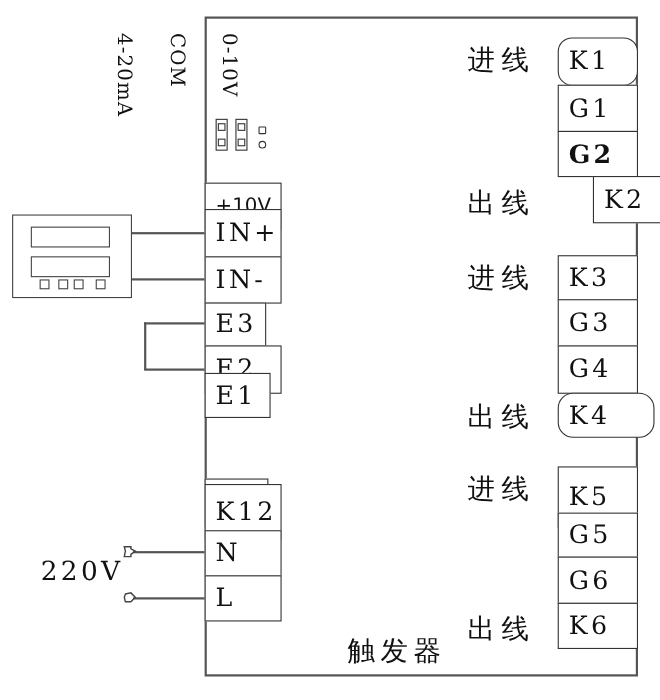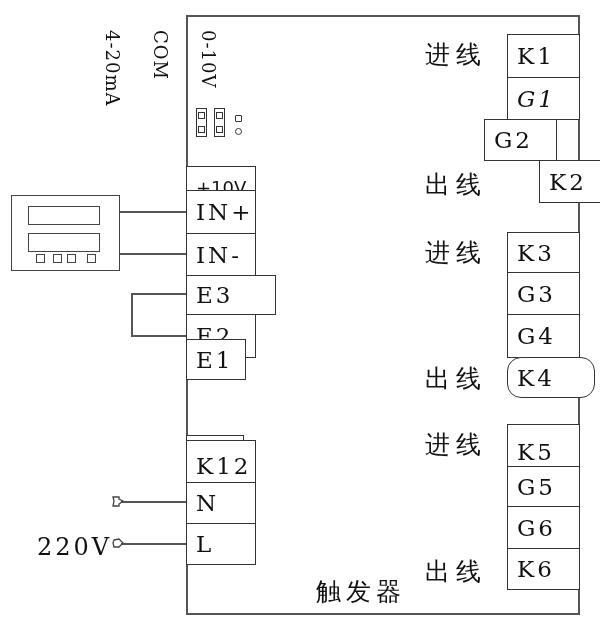--- a/index.html
+++ b/index.html
@@ -11,21 +11,21 @@
   .cell { position: absolute; box-sizing: border-box; border: 1.5px solid #333;
           font-size: 23px; letter-spacing: 3px; padding-left: 9px; display: flex; align-items: center;
           background: #fff; }
   .cell.small { font-size: 18px; letter-spacing: 0; font-family: "DejaVu Sans", "Liberation Sans", sans-serif; }
   .cn { position: absolute; font-family: "DejaVu Sans", "Liberation Sans", sans-serif; font-size: 25px; letter-spacing: 6px; color: #111; }
   .rot { position: absolute; left: 248px; top: 30px; transform-origin: 0 0; transform: rotate(90deg);
          font-size: 18px; line-height: 16px; letter-spacing: 1px; white-space: pre; }
   .meter { left: 11px; top: 195px; width: 109px; height: 76px; border: 1.5px solid #444; background:#fff; }
   .disp { position: absolute; left: 16px; width: 70px; height: 17px; border: 1.5px solid #444; }
   .btn { position: absolute; top: 58px; width: 7px; height: 7px; border: 1.5px solid #444; }
-  .label220 { left: 37px; top: 505px; font-size: 24px; letter-spacing: 3px; margin-top: 28px; }
+  .label220 { left: 37px; top: 505px; font-size: 24px; letter-spacing: 3px; }
   .jpin { position: absolute; width: 8px; height: 8px; border: 1px solid #333; }
 </style>
 </head>
 <body>
 
 <div class="abs main-box"></div>
 
 <div class="rot">
   <div>0-10V</div>
   <div>COM</div>
@@ -40,35 +40,35 @@
   <div class="jpin" style="left:216px;top:112px;width:5px;height:5px;"></div>
   <div class="jpin" style="left:216px;top:126px;width:5px;height:5px;"></div>
   <div class="jpin" style="left:235px;top:115px;width:5px;height:5px;border-radius:1px;"></div>
   <div class="jpin" style="left:235px;top:128px;width:5px;height:5px;border-radius:50%;"></div>
 </div>
 
 <div>
   <div class="cell small" style="left:186px;top:148px;width:70px;height:43px;margin-top:18px;">+10V</div>
   <div class="cell" style="left:186px;top:190px;width:70px;height:44px;">IN+</div>
   <div class="cell" style="left:186px;top:233px;width:70px;height:43px;">IN-</div>
-  <div class="cell" style="left:186px;top:275px;width:90px;height:40px;">E3</div>
+  <div class="cell" style="left:186px;top:275px;width:56px;height:40px;">E3</div>
   <div class="cell" style="left:186px;top:314px;width:70px;height:44px;">E2</div>
   <div class="cell" style="left:186px;top:339px;width:60px;height:41px;">E1</div>
   <div class="cell" style="left:186px;top:411px;width:58px;height:44px;margin-top:24px;">K11</div>
   <div class="cell" style="left:186px;top:440px;width:70px;height:51px;">K12</div>
   <div class="cell" style="left:186px;top:482px;width:70px;height:42px;">N</div>
   <div class="cell" style="left:186px;top:523px;width:70px;height:42px;">L</div>
 </div>
 
 <div>
   <div class="cn" style="left:425px;top:38px;">进线</div>
   <div class="cn" style="left:425px;top:168px;">出线</div>
-  <div class="cell" style="left:507px;top:34px;width:73px;height:44px;">K1</div>
-  <div class="cell" style="left:507px;top:77px;width:73px;height:43px;font-style:italic;">G1</div>
-  <div class="cell" style="left:484px;top:119px;width:73px;height:42px;">G2</div>
+  <div class="cell" style="left:507px;top:34px;width:73px;height:44px;border-radius:13px;">K1</div>
+  <div class="cell" style="left:507px;top:77px;width:73px;height:43px;">G1</div>
+  <div class="cell" style="left:507px;top:119px;width:73px;height:42px;font-weight:bold;">G2</div>
   <div class="cell" style="left:507px;top:160px;width:73px;height:43px;margin-left:32px;">K2</div>
 </div>
 
 <div>
   <div class="cn" style="left:425px;top:236px;">进线</div>
   <div class="cn" style="left:425px;top:362px;">出线</div>
   <div class="cell" style="left:507px;top:232px;width:73px;height:41px;">K3</div>
   <div class="cell" style="left:507px;top:272px;width:73px;height:43px;">G3</div>
   <div class="cell" style="left:507px;top:314px;width:73px;height:44px;">G4</div>
   <div class="cell" style="left:507px;top:357px;width:88px;height:41px;border-radius:14px;">K4</div>

